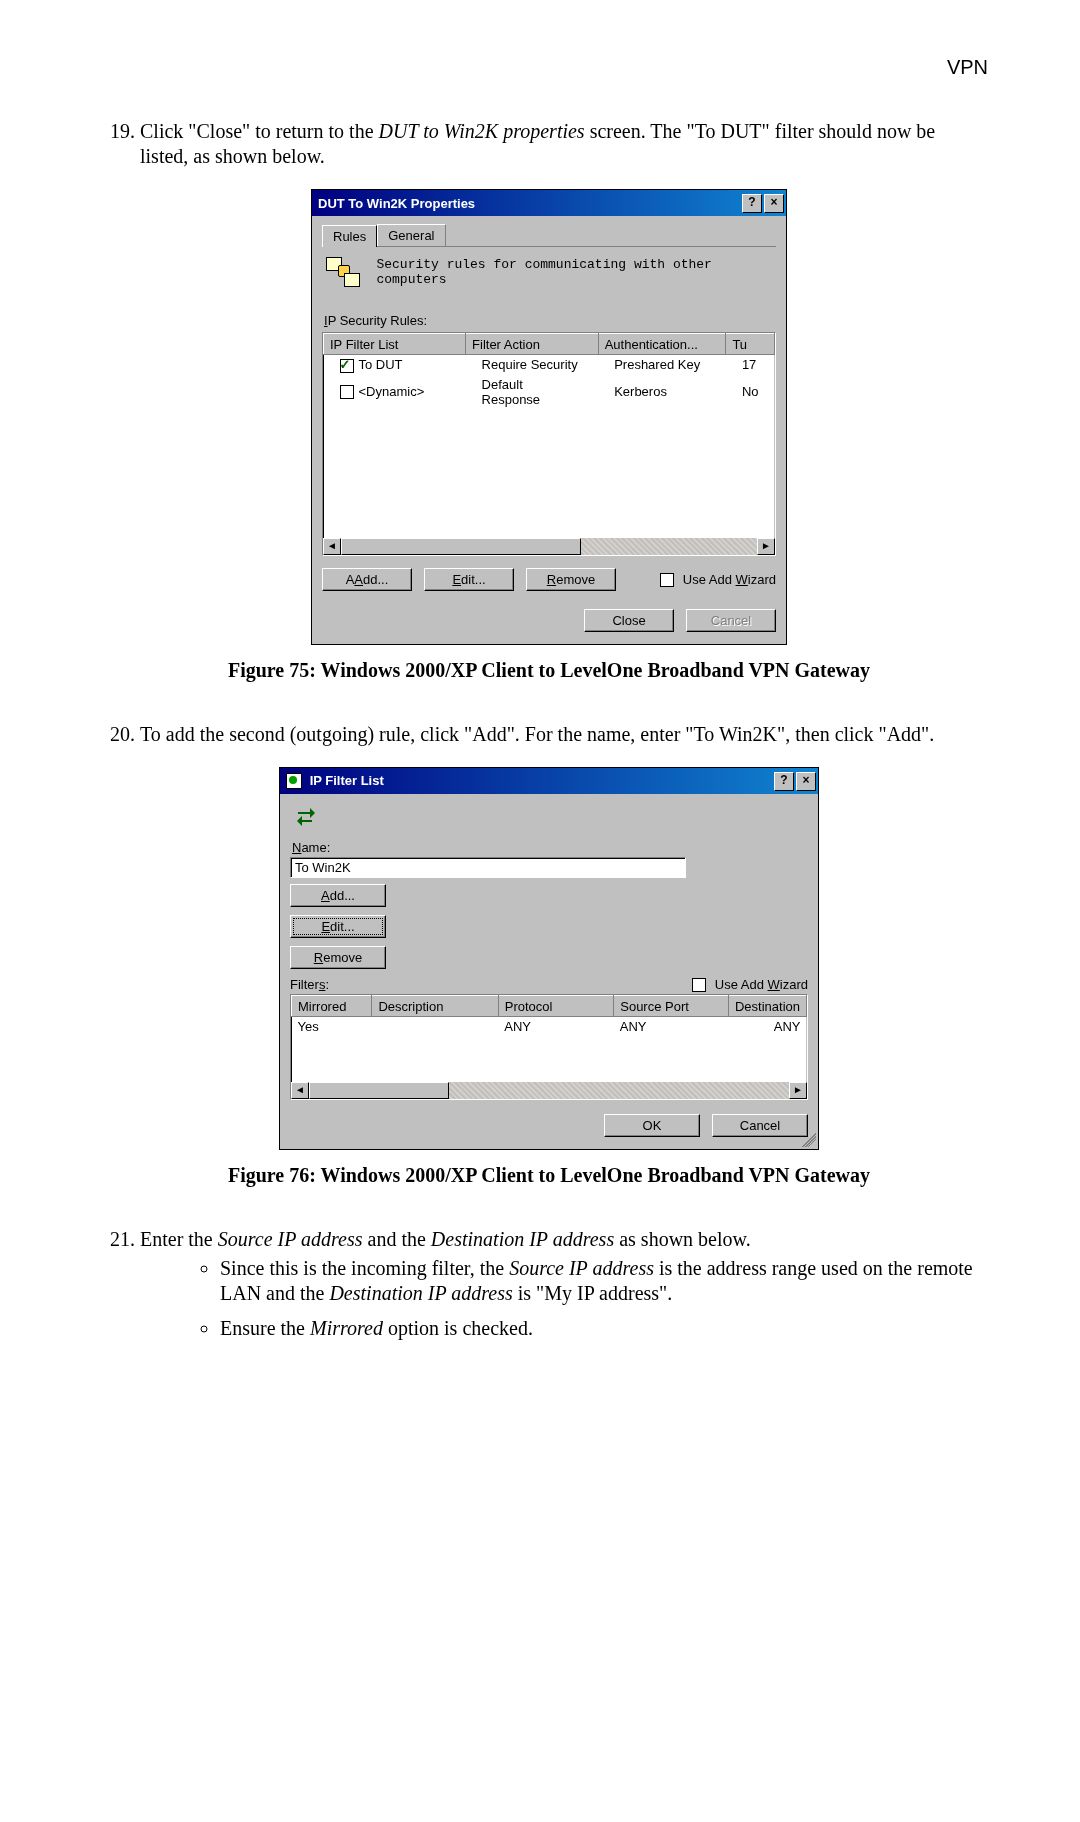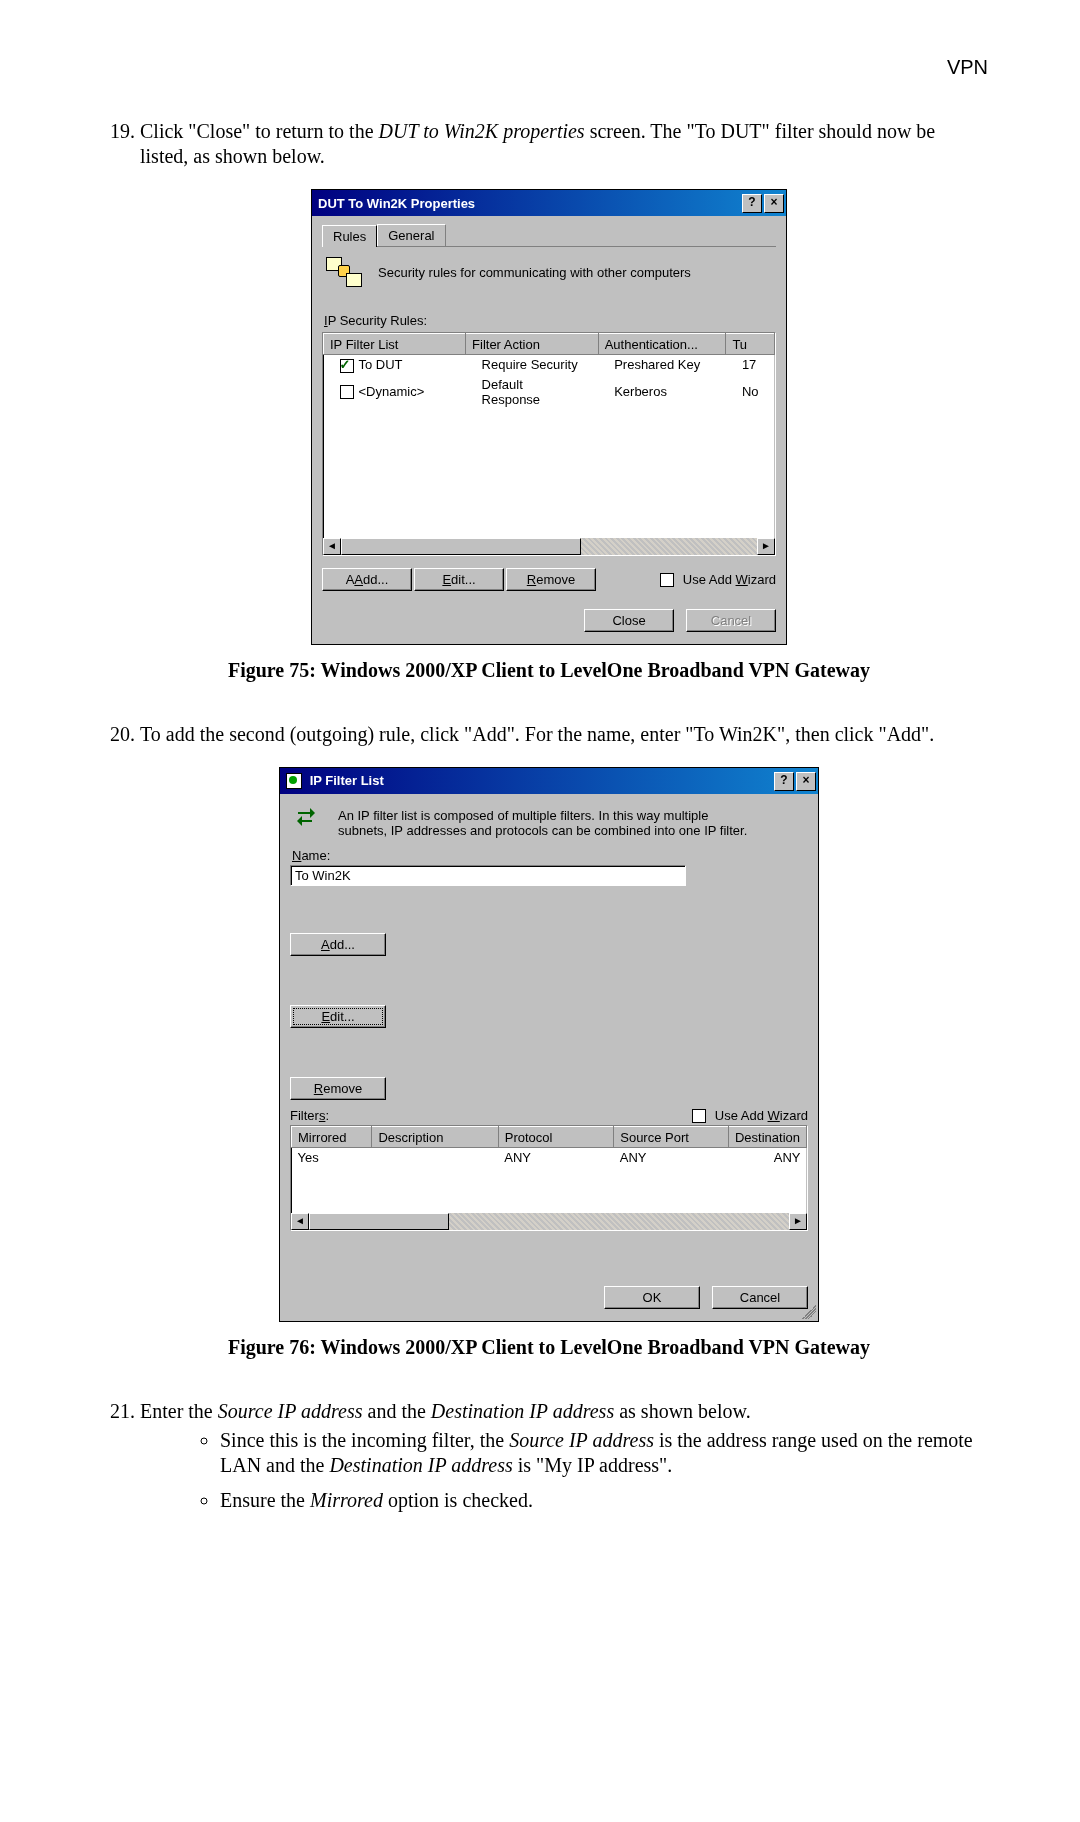--- a/index.html
+++ b/index.html
@@ -104,20 +104,21 @@
     border-left-color: #fff;
     border-right-color: #000;
     background: #c0c0c0;
     top: 1px;
   }
   .info-row {
     display: flex;
     align-items: center;
     gap: 16px;
     margin: 8px 4px 26px;
+    font-family: Liberation Mono, monospace;
   }
   .netlock-icon {
     width: 36px;
     height: 30px;
     position: relative;
   }
   .netlock-icon .mon {
     width: 14px; height: 12px; background:#ffffcc; border:1px solid #000; position:absolute;
   }
   .netlock-icon .m1 { left:0; top:0; }
@@ -168,21 +169,21 @@
     position:absolute; left:0; right:0; bottom:0; height:17px; background:#c0c0c0; display:flex;
   }
   .hscroll .arrow {
     width:16px; background:#c0c0c0; border:1px solid #fff; border-right-color:#000; border-bottom-color:#000; text-align:center; line-height:14px; font-size:10px;
   }
   .hscroll .track { flex:1; background:repeating-linear-gradient(45deg,#d4d0c8,#d4d0c8 2px,#c0c0c0 2px,#c0c0c0 4px); position:relative; }
   .hscroll .thumb { position:absolute; left:0; top:0; height:100%; width:240px; background:#c0c0c0; border:1px solid #fff; border-right-color:#000; border-bottom-color:#000; box-sizing:border-box; }
   .btnrow {
     display: flex;
     align-items: center;
-    gap: 2px;
+    gap: 12px;
     margin-top: 12px;
   }
   button.winbtn {
     font-family: Tahoma, "MS Sans Serif", Arial, sans-serif;
     font-size: 13px;
     padding: 3px 2px;
     width: 90px;
     background: #c0c0c0;
     border: 1px solid #fff;
     border-right-color: #000;
@@ -237,21 +238,21 @@
   }
   .dlg2 .row2 {
     display:grid;
     grid-template-columns: 1fr 100px;
     gap: 14px 14px;
     align-items:start;
   }
   .dlg2 textarea.winta { width:100%; height:48px; resize:none; }
   .dlg2 .row-name input { width: 396px; }
   .dlg2 .sidebtns { display:flex; flex-direction:column; gap:8px; }
-  .dlg2 button.winbtn { width: 96px; margin-top: 41px; }
+  .dlg2 button.winbtn { width: 96px; }
   .dlg2 button.focused { outline:1px dotted #000; outline-offset:-4px; }
   .dlg2 .filters-label-row {
     display:flex; justify-content:space-between; align-items:flex-end; margin-top:8px;
   }
   .list2 {
     height: 104px;
     position: relative;
     margin-top: 2px;
   }
   .list2 table { width:100%; border-collapse:collapse; font-size:13px; }
@@ -364,21 +365,20 @@
       <span class="btns">
         <span class="tb-btn">?</span>
         <span class="tb-btn">×</span>
       </span>
     </div>
     <div class="dlg-body">
       <div class="info-row">
         <div class="arrow-icon">
             <span class="b2"></span>
           </div>
-        <div style="max-width:420px;">An IP filter list is composed of multiple filters. In this way multiple subnets, IP addresses and protocols can be combined into one IP filter.</div>
       </div>
 
       <div class="form-label"><span class="u">N</span>ame:</div>
       <div class="row-name"><input class="wininput" value="To Win2K" style=""></div>
 
       <div class="row2" style="margin-top:6px;">
         <div class="sidebtns">
           <button class="winbtn"><span class="u">A</span>dd...</button>
           <button class="winbtn focused"><span class="u">E</span>dit...</button>
           <button class="winbtn"><span class="u">R</span>emove</button>

